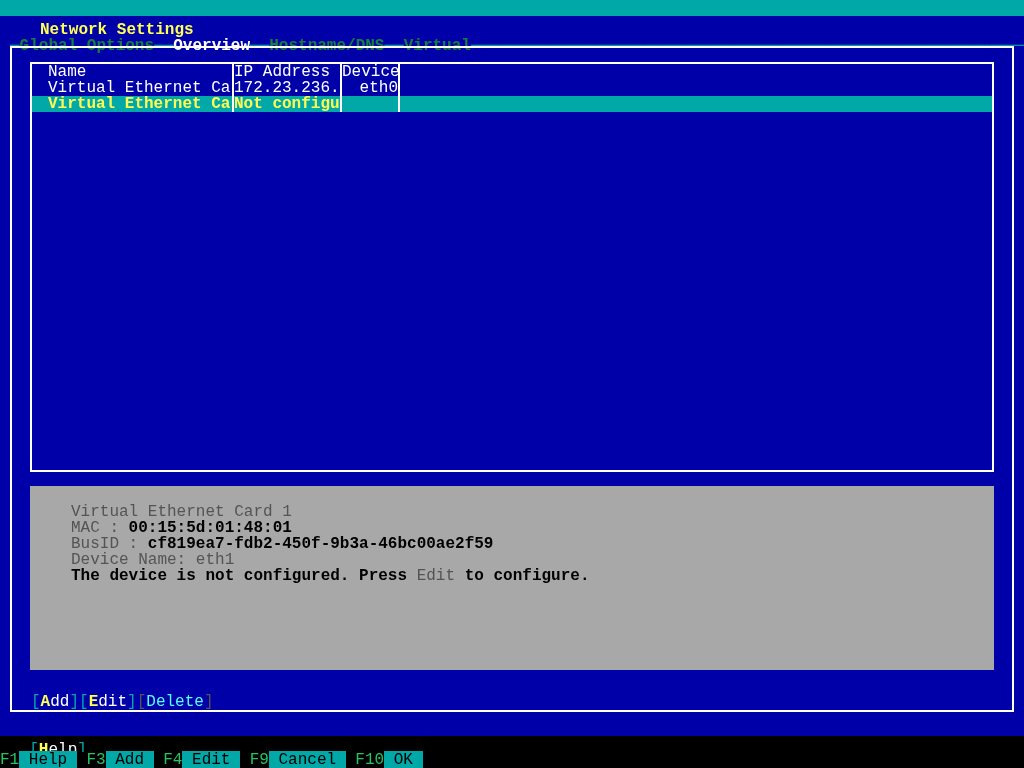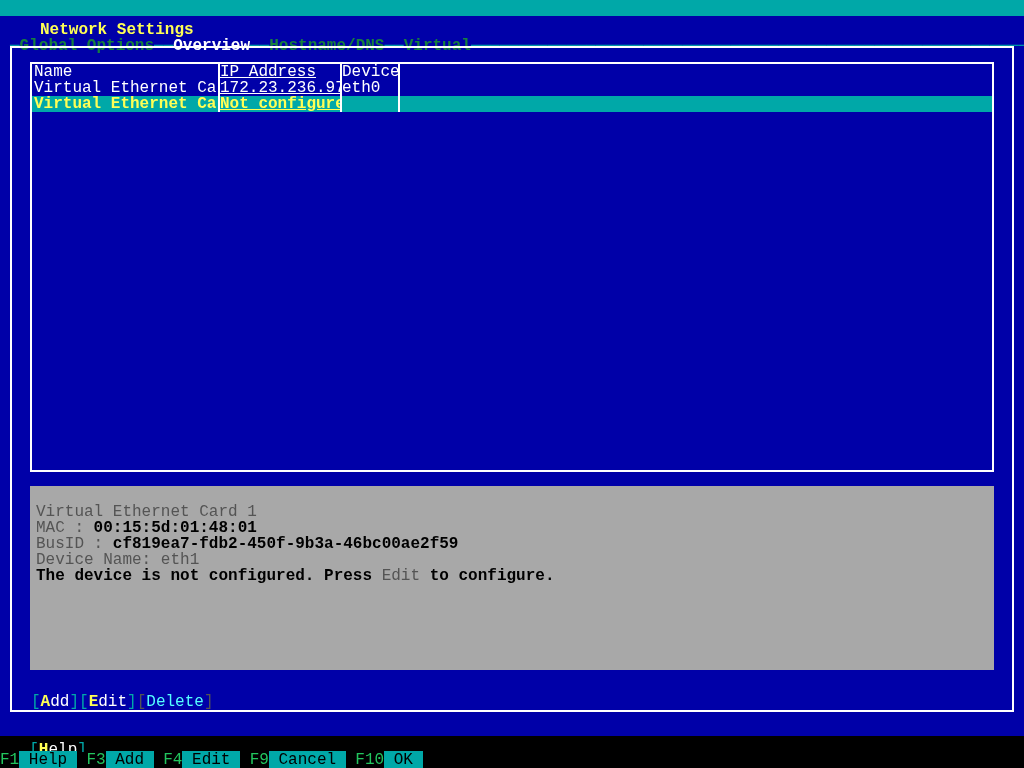--- a/index.html
+++ b/index.html
@@ -57,23 +57,23 @@
 
   .thead, .trow {
     display: flex;
     height: 16px;
     white-space: pre;
   }
   .thead { background: #0000a8; color: #ffffff; }
   .trow { background: #0000a8; color: #ffffff; }
   .trow.selected { background: #00a8a8; color: #ffff54; font-weight: bold; }
   .tcell { overflow: hidden; padding: 0; }
-  .tcell.name   { width: 184px; padding-left: 2px; }
-  .tcell.ip     { width: 120px; text-decoration: underline; }
-  .tcell.dev    { width: 56px; }
+  .tcell.name   { width: 184px; padding-left: 16px; }
+  .tcell.ip     { width: 106px; }
+  .tcell.dev    { width: 56px; text-align: right; }
   .tcell.note   { flex: 1; }
   .vsep {
     display: inline-block;
     width: 2px; height: 16px;
     background: #ffffff;
   } 
 
   .thead .tcell, .trow .tcell { letter-spacing: 0; }
 
   .detailbox {
@@ -82,20 +82,21 @@
     width: 964px; height: 184px;
     border: 2px solid #a8a8a8;
     background: #a8a8a8;
     box-sizing: border-box;
     padding: 0;
   }
   .detailinner {
     padding: 0 4px;
     white-space: pre;
     color: #000000;
+    margin-left: 35px;
   }
   .dimgrey { color: #545454; }
   .bold { font-weight: bold; }
 
   .actions {
     position: absolute;
     top: 694px; left: 31px;
     white-space: pre;
   }
   .br { color: #00a8a8; }

